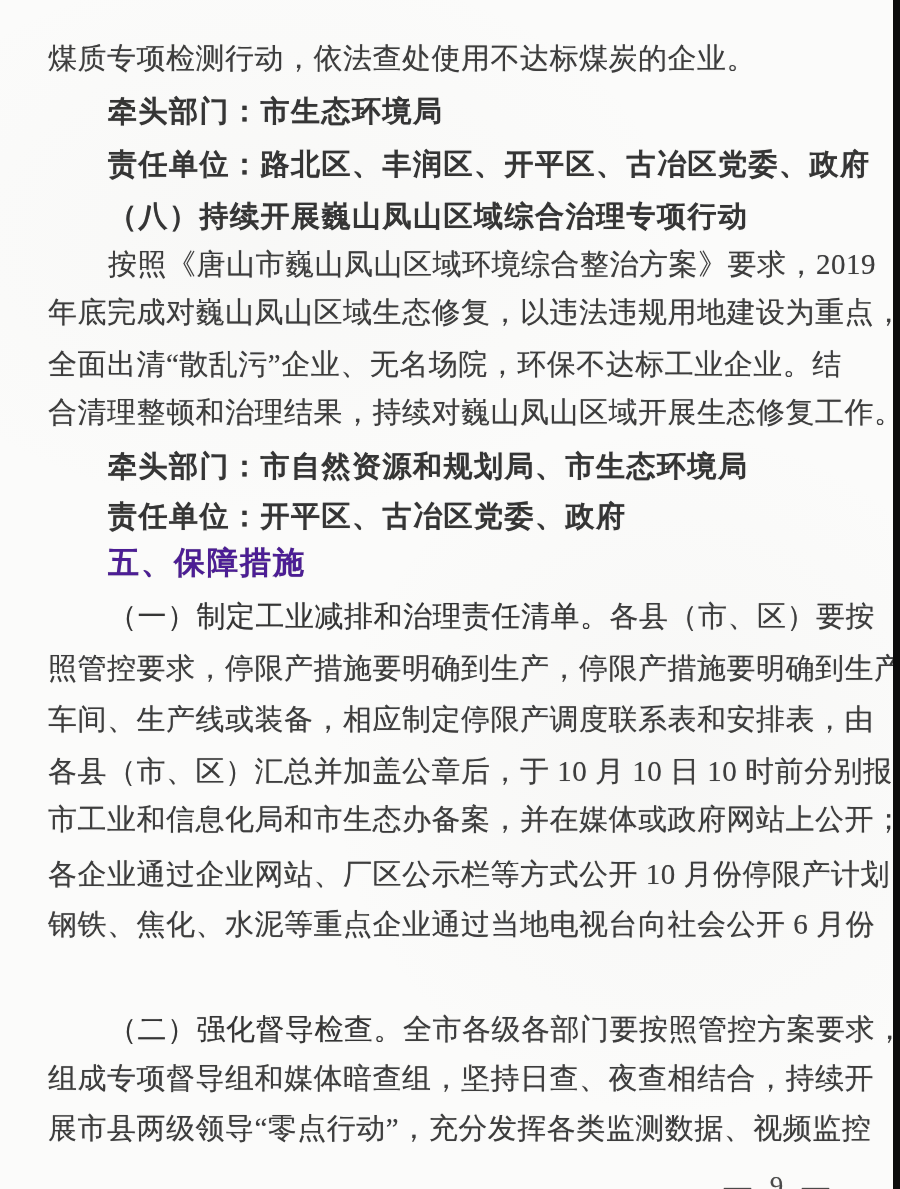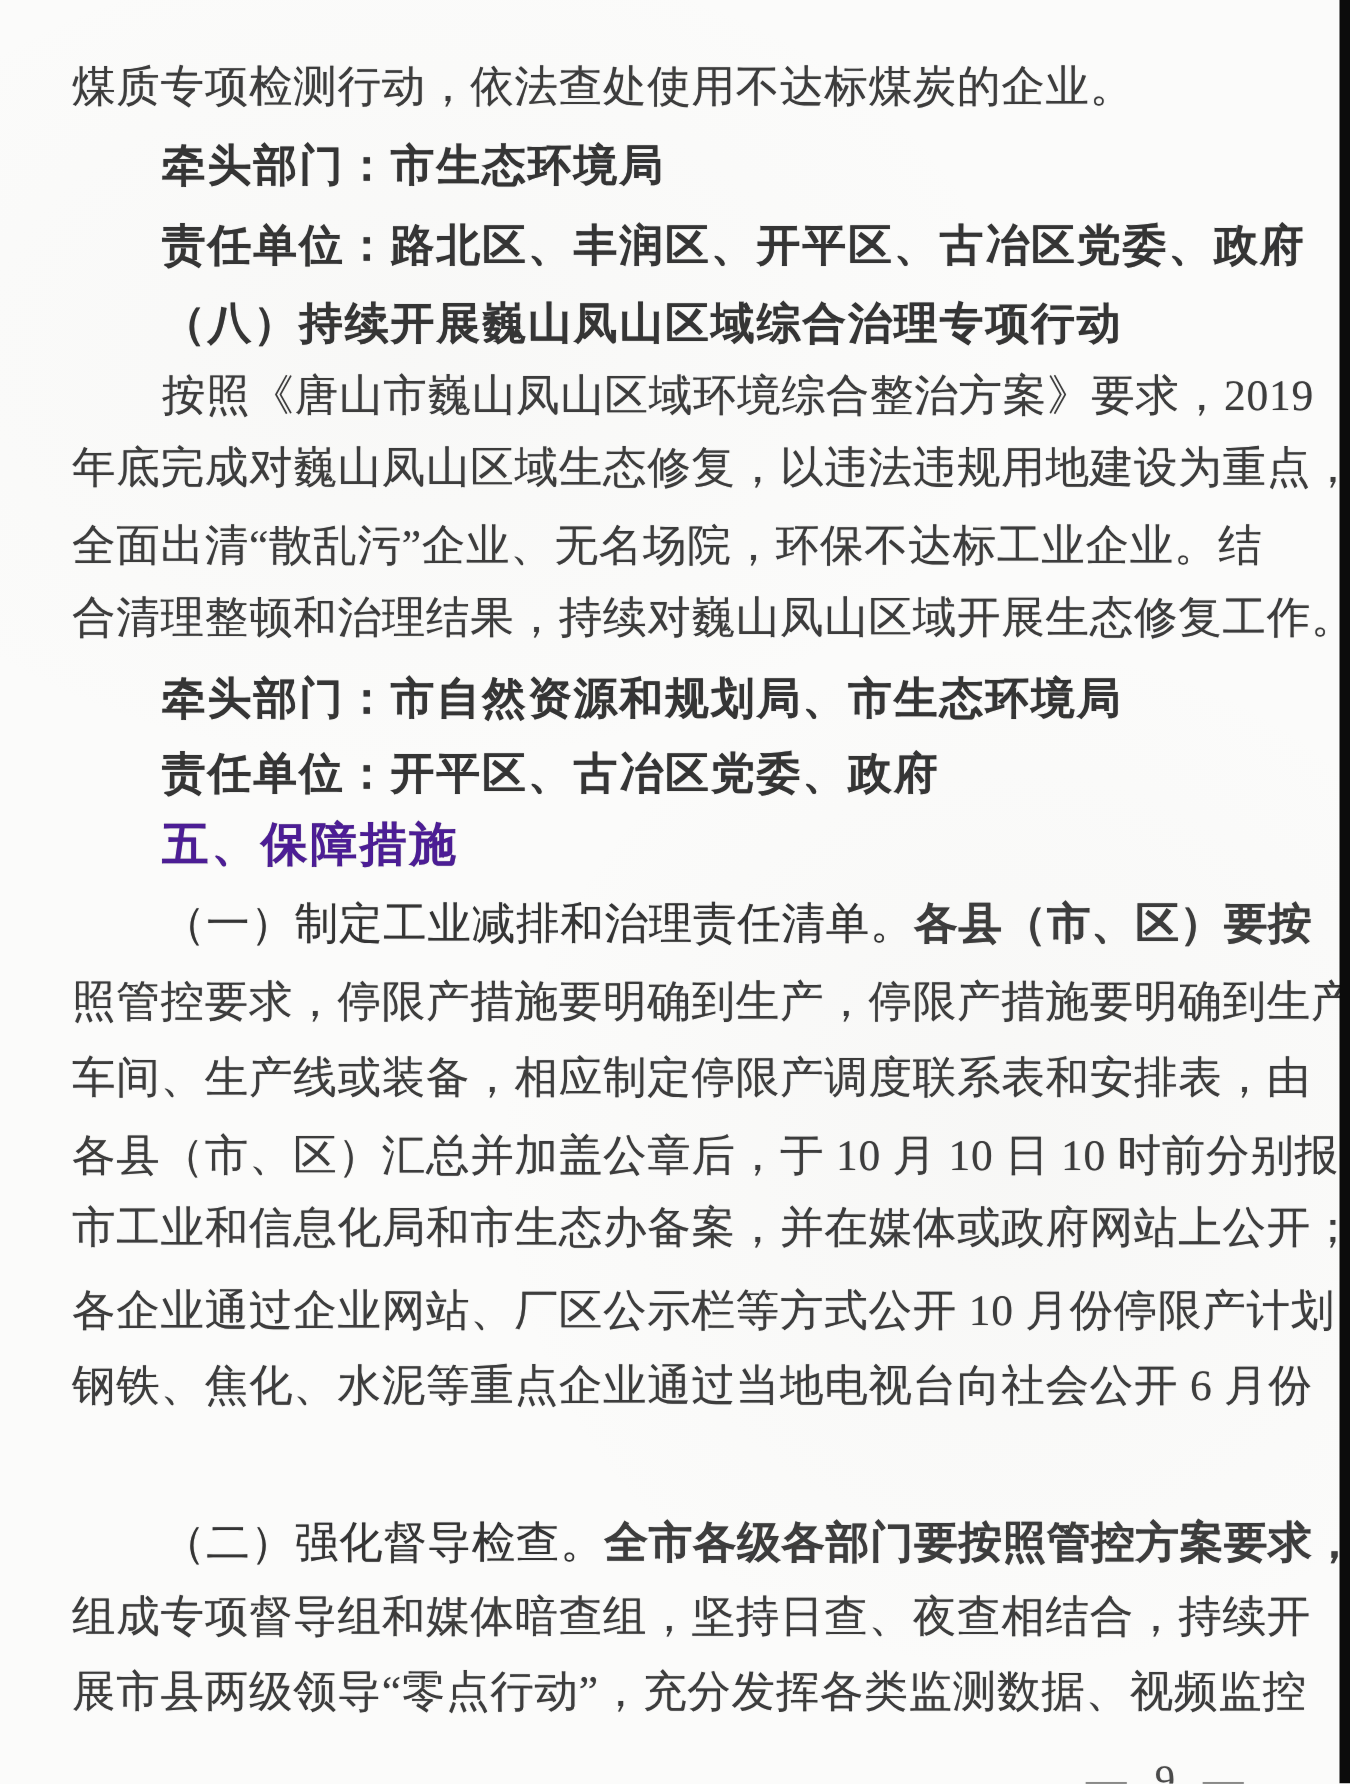--- a/index.html
+++ b/index.html
@@ -47,21 +47,21 @@
     font-weight: 700;
     font-size: 31px;
     color: #4c1d95;
     letter-spacing: 2px;
   }
   .lead {
     font-weight: 400;
     color: #353535;
   }
   .rest {
-    font-weight: 700;
+    font-weight: 400;
   }
   .page-number {
     position: absolute;
     left: 724px;
     top: 1171px;
     font-size: 27px;
     color: #4a4a4a;
     letter-spacing: 6px;
     white-space: nowrap;
     text-shadow: 0 0 0.7px rgba(70,70,70,0.5);

